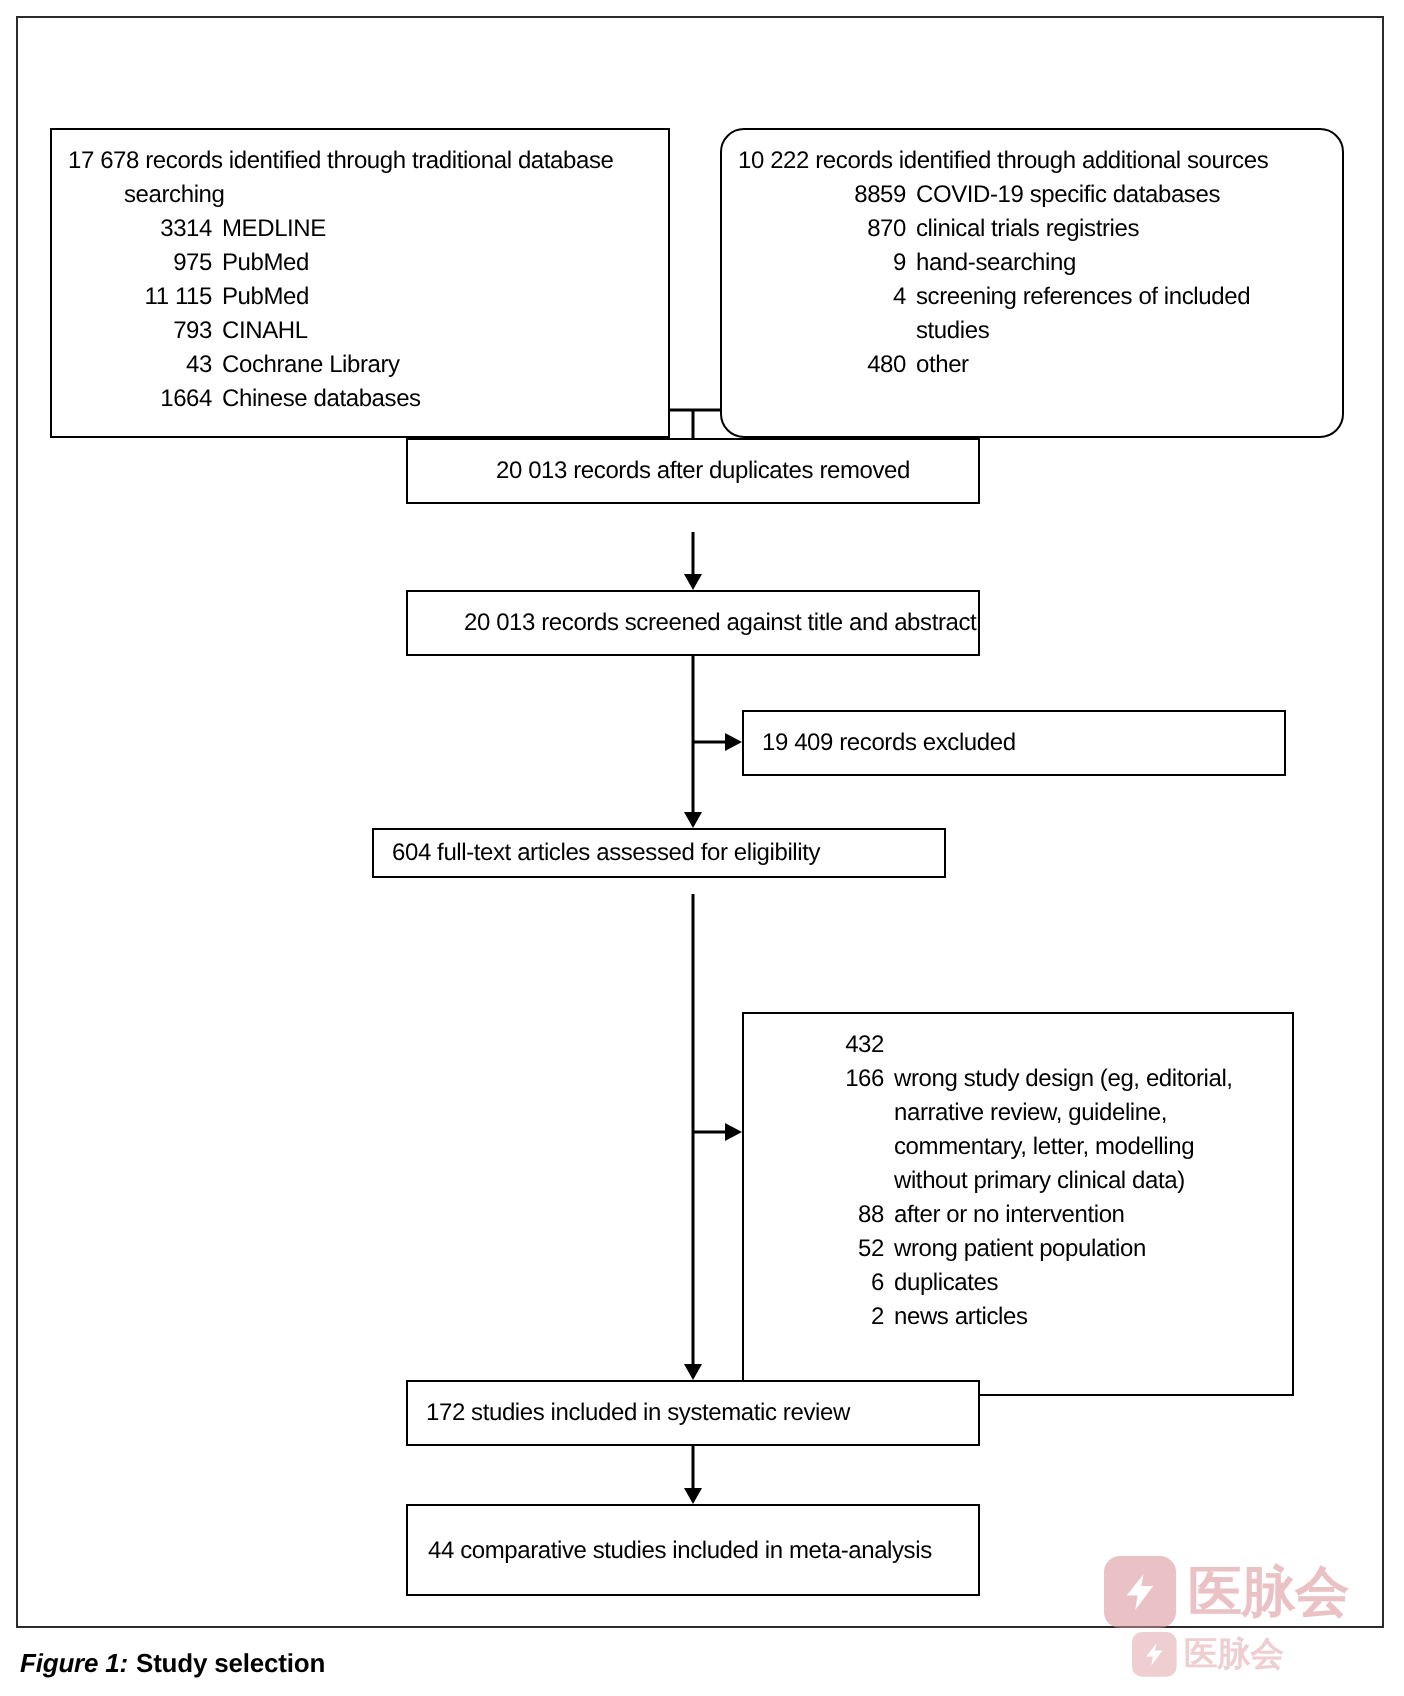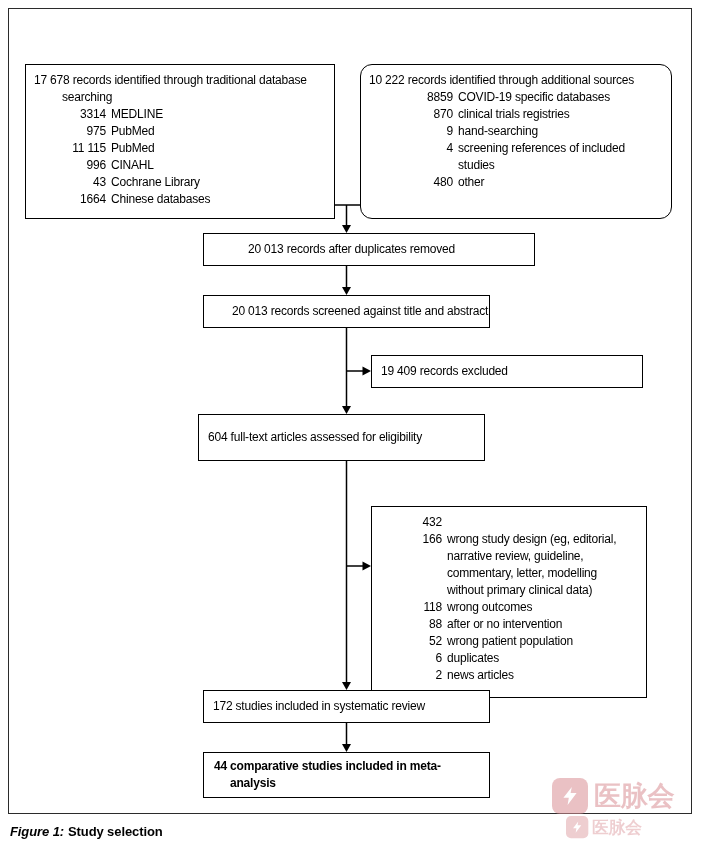--- a/index.html
+++ b/index.html
@@ -20,21 +20,21 @@
   }
   .multi { padding:7px 22px 6px 8px;margin-top:36px; }
   .single { display:flex; align-items:center; padding-left:9px; white-space:nowrap; }
   .title-hang { padding-left:28px; text-indent:-28px; }
   .row { display:flex; }
   .row .num { flex:none; text-align:right; margin-right:5px; }
   .t-num { width:72px; }
   .a-num { width:84px; }
   .e-num { width:62px; }
   .row .lbl { flex:1; }
-  .hang2 { text-indent:-16px; width:100%;font-weight:bold; }
+  .hang2 { text-indent:-16px; width:100%; }
   .caption { position:absolute; left:10px; top:824px; font-size:13px; letter-spacing:-0.1px; }
   .cap-label { font-weight:bold; font-style:italic; }
   .cap-title { font-weight:bold; margin-left:4px; }
   .watermark { position:absolute; left:552px; top:778px; opacity:0.55; }
   .wm-row { display:flex; align-items:center; gap:6px; }
   .wm-logo {
     width:36px; height:36px; background:#d98f95; border-radius:8px;
     display:inline-flex; align-items:center; justify-content:center; flex:none;
   }
   .wm-text { font-size:27px; font-weight:bold; color:#d98f95; white-space:nowrap; }
@@ -79,21 +79,21 @@
     </div>
     <div class="row">
       <span class="num t-num">975</span>
       <span class="lbl">PubMed</span>
     </div>
     <div class="row">
       <span class="num t-num">11 115</span>
       <span class="lbl">PubMed</span>
     </div>
     <div class="row">
-      <span class="num t-num">996</span>
+      <span class="num t-num">793</span>
       <span class="lbl">CINAHL</span>
     </div>
     <div class="row">
       <span class="num t-num">43</span>
       <span class="lbl">Cochrane Library</span>
     </div>
     <div class="row">
       <span class="num t-num">1664</span>
       <span class="lbl">Chinese databases</span>
     </div>
@@ -116,47 +116,43 @@
     <div class="row">
       <span class="num a-num">4</span>
       <span class="lbl">screening references of included studies</span>
     </div>
     <div class="row">
       <span class="num a-num">480</span>
       <span class="lbl">other</span>
     </div>
   </div>
 
-  <div class="fbox single" style="left:203px; top:233px; width:332px; height:33px;padding-left:44px;">
+  <div class="fbox single" style="left:203px; top:219px; width:287px; height:33px;padding-left:44px;">
     <span>20 013 records after duplicates removed</span>
   </div>
 
   <div class="fbox single" style="left:203px; top:295px; width:287px; height:33px;padding-left:28px;">
     <span>20 013 records screened against title and abstract</span>
   </div>
 
   <div class="fbox single" style="left:371px; top:355px; width:272px; height:33px;">
     <span>19 409 records excluded</span>
   </div>
 
-  <div class="fbox single" style="left:198px; top:414px; width:287px; height:47px;">
+  <div class="fbox single" style="left:186px; top:414px; width:287px; height:25px;">
     <span>604 full-text articles assessed for eligibility</span>
   </div>
 
   <div class="fbox multi" style="left:371px; top:470px; width:276px; height:192px;">
     <div class="row">
       <span class="num e-num">432</span>
     </div>
     <div class="row">
       <span class="num e-num">166</span>
       <span class="lbl">wrong study design (eg, editorial, narrative review, guideline, commentary, letter, modelling without primary clinical data)</span>
-    </div>
-    <div class="row">
-      <span class="num e-num">118</span>
-      <span class="lbl">wrong outcomes</span>
     </div>
     <div class="row">
       <span class="num e-num">88</span>
       <span class="lbl">after or no intervention</span>
     </div>
     <div class="row">
       <span class="num e-num">52</span>
       <span class="lbl">wrong patient population</span>
     </div>
     <div class="row">

